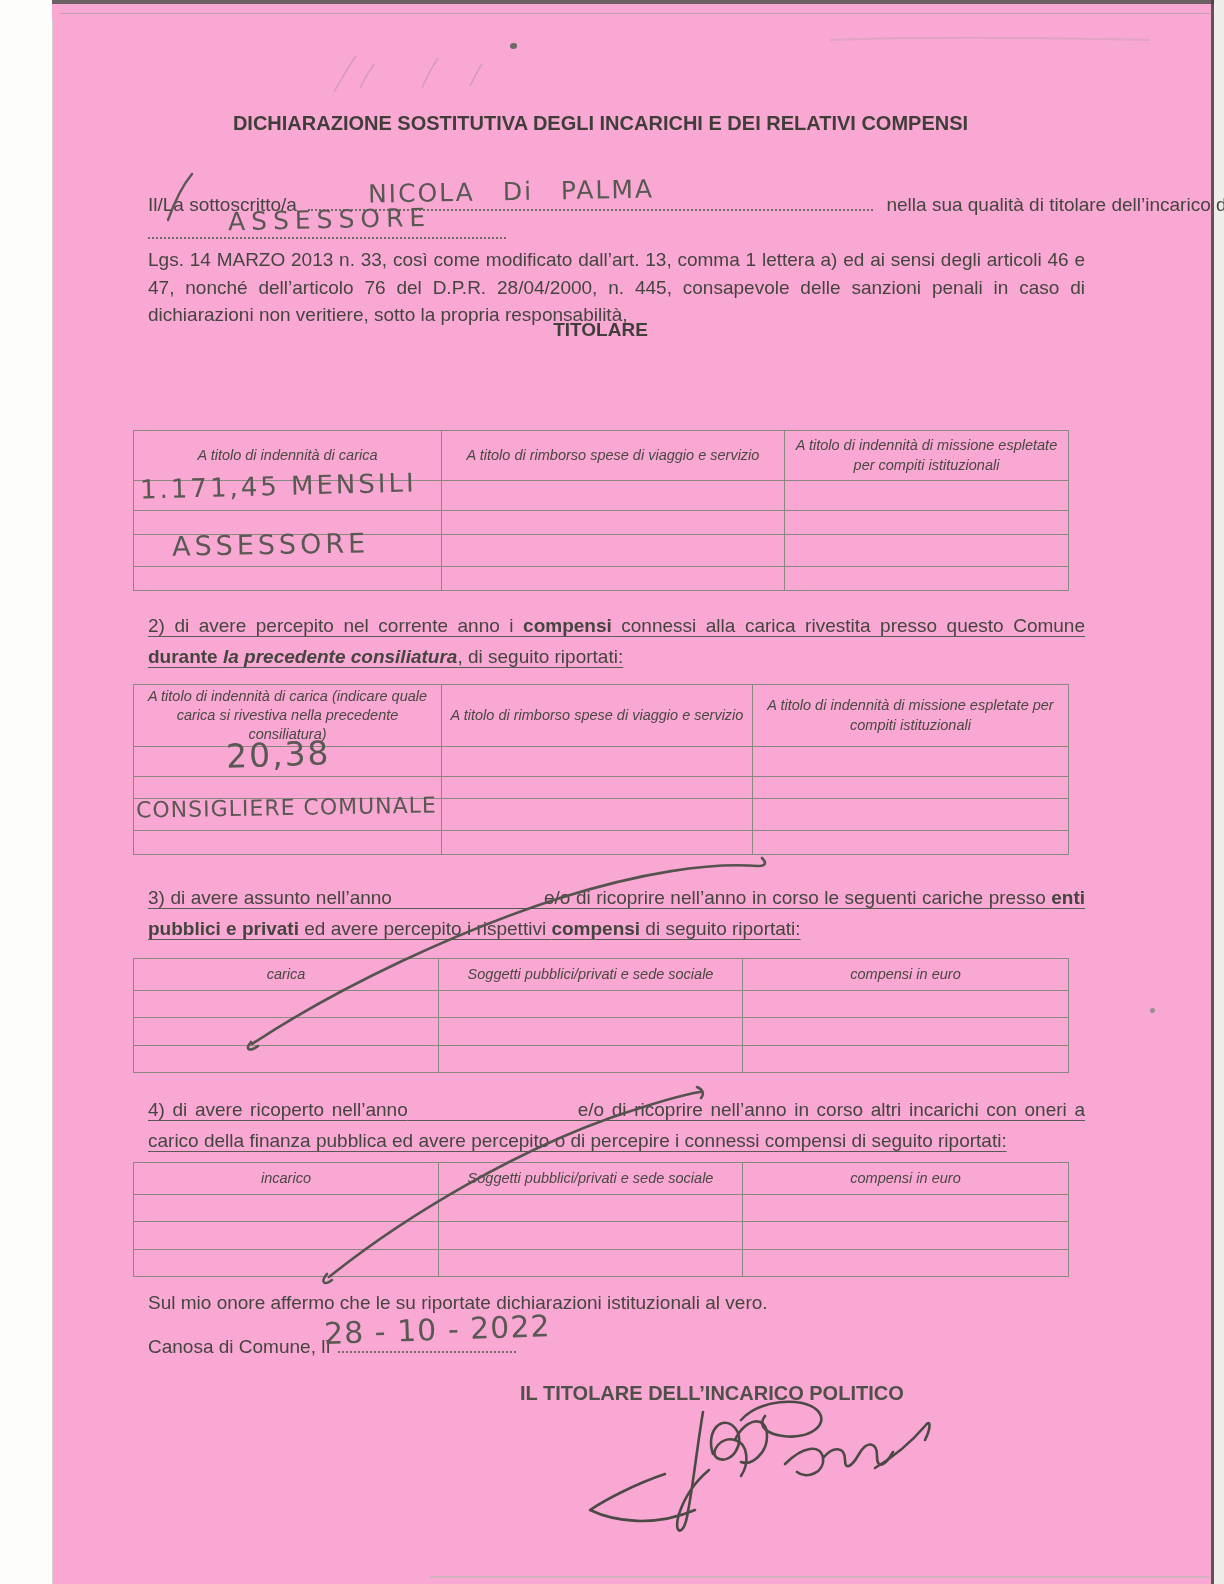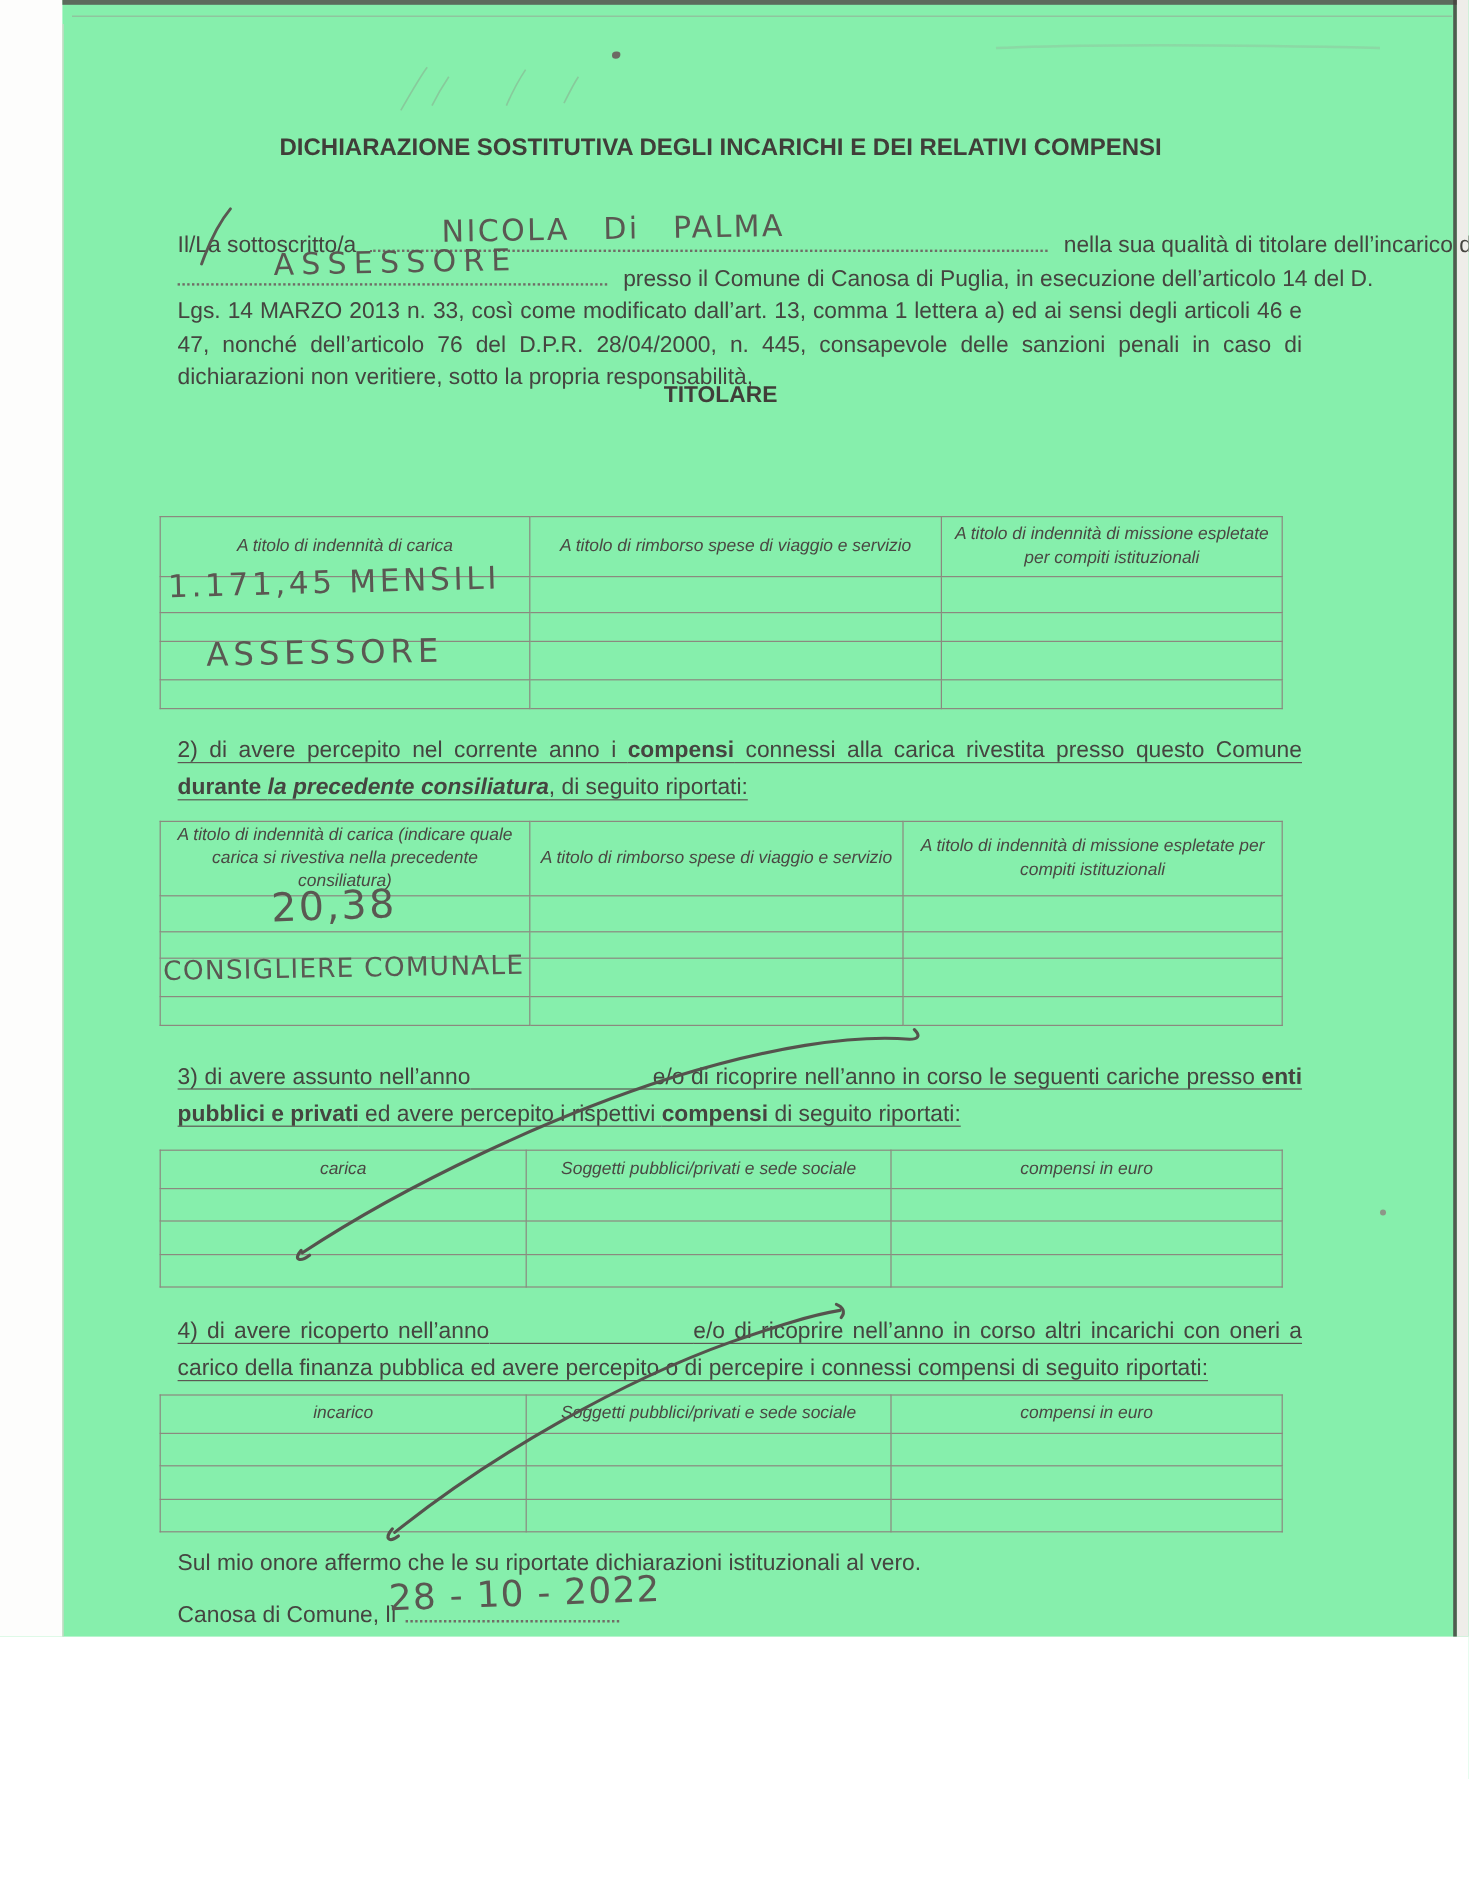--- a/index.html
+++ b/index.html
@@ -1,18 +1,18 @@
 <!DOCTYPE html>
 <html><head>
 <meta charset="utf-8">
 <style>
   html,body { margin:0; padding:0; background:#ffffff; }
   .page {
-    position:relative; width:1224px; height:1364px;
-    background:#86efac; overflow:hidden;
+    position:relative; width:1224px; height:1584px;
+    background:#f9a8d4; overflow:hidden;
     font-family:"Liberation Sans", sans-serif;
     color:#454540;
   }
   .abs { position:absolute; }
 
   
   .edge-top    { left:52px; top:0; width:1163px; height:4px; background:#55534e; opacity:.85; }
   .edge-top2   { left:60px; top:13px; width:1150px; height:1px; background:#9a988f; opacity:.6; }
   .edge-right  { left:1211px; top:0; width:3px; height:1584px; background:#45433e; opacity:.85; }
   .edge-right-strip { left:1214px; top:0; width:10px; height:1584px; background:#eeede9; }
@@ -76,21 +76,20 @@
       <span>Il/La sottoscritto/a</span>
       <span class="dotline" style="width:565px; margin-left:6px; margin-right:8px;">
         <span class="hw abs" style="left:60px; top:-26px; font-size:25px; letter-spacing:2px; word-spacing:18px; transform:rotate(-1deg);">NICOLA   Di   PALMA</span>
       </span>
       <span>nella sua qualità di titolare dell’incarico di</span>
     </div>
     <div class="line">
       <span class="dotline" style="width:358px; margin-right:8px;">
         <span class="hw abs" style="left:80px; top:-26px; font-size:25px; letter-spacing:6px; transform:rotate(-1.2deg);">ASSESSORE</span>
       </span>
-      <span>presso il Comune di Canosa di Puglia, in esecuzione dell’articolo 14 del D.</span>
     </div>
     <div class="wline just">Lgs. 14 MARZO 2013 n. 33, così come modificato dall’art. 13, comma 1 lettera a) ed ai sensi degli articoli 46 e</div>
     <div class="wline just">47, nonché dell’articolo 76 del D.P.R. 28/04/2000, n. 445, consapevole delle sanzioni penali in caso di</div>
     <div class="wline">dichiarazioni non veritiere, sotto la propria responsabilità,</div>
   </div>
 
   <svg class="abs" style="left:160px; top:168px;" width="46" height="60">
     <path d="M8,52 C13,38 22,18 32,6" stroke="#5a5852" stroke-width="2.4" fill="none" stroke-linecap="round"></path>
   </svg>
 

